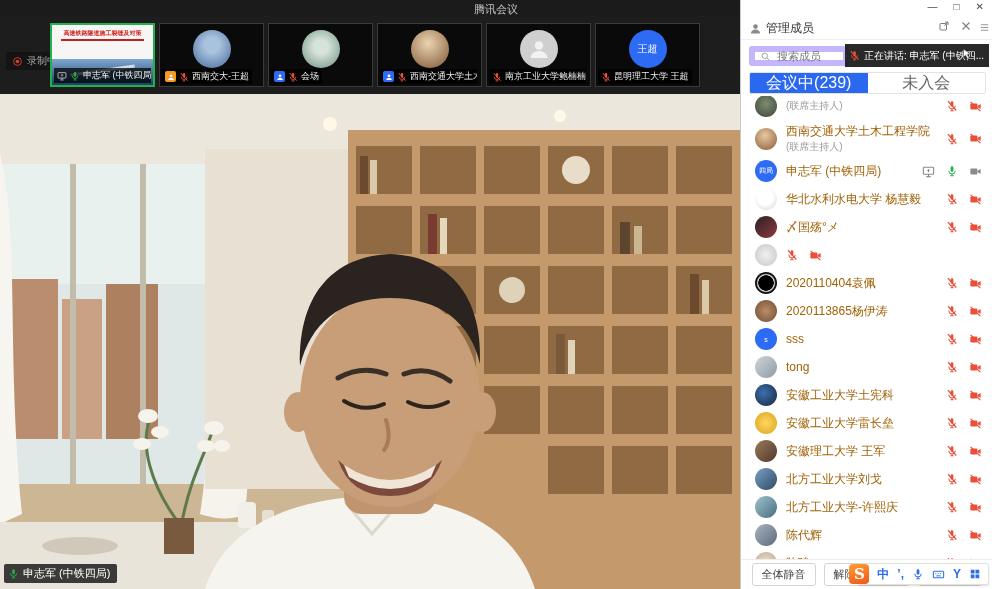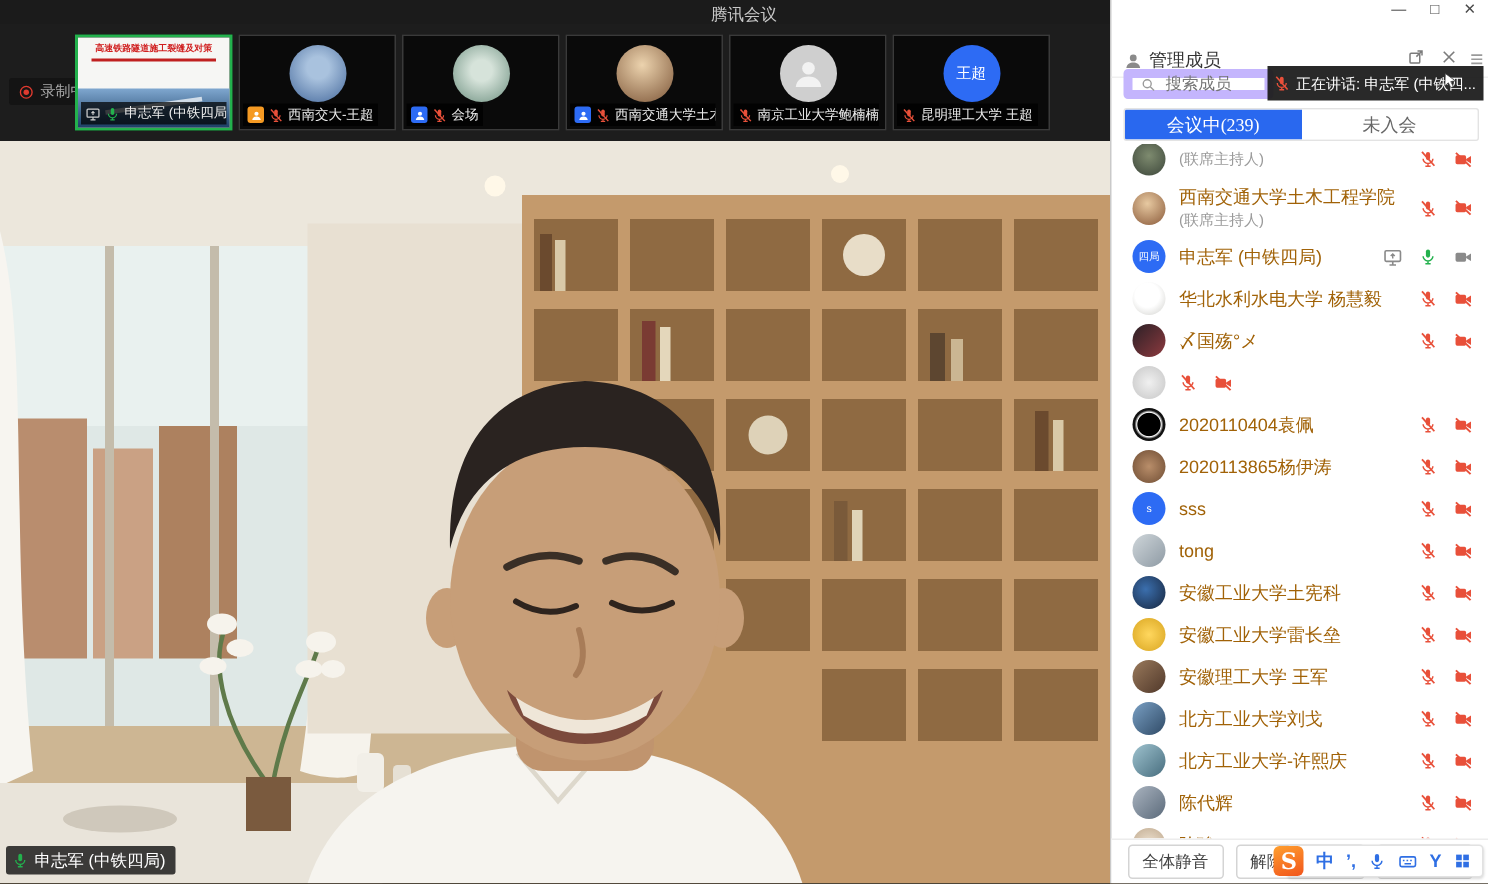--- a/index.html
+++ b/index.html
@@ -33,32 +33,32 @@
 
   
   .main{position:absolute;left:0;top:94px;width:740px;height:495px;background:#2a241e;overflow:hidden;}
   .main svg{display:block;}
   .speaker-pill{position:absolute;left:4px;bottom:6px;display:flex;align-items:center;gap:4px;background:rgba(10,10,10,.78);color:#fff;font-size:11px;padding:2px 7px 2px 4px;border-radius:2px;}
 
   
   .sidebar{position:absolute;left:740px;top:0;width:252px;height:589px;background:#fff;border-left:1px solid #c9c9c9;box-sizing:border-box;z-index:2;}
   .win-controls{position:absolute;right:8px;top:1px;display:flex;gap:16px;color:#4a4a4a;font-size:10px;line-height:12px;}
   .win-controls span{cursor:default;}
-  .sb-head{position:absolute;left:0;top:14px;width:100%;height:26px;border-bottom:1px solid #efefef;box-sizing:border-box;margin-top:12px;}
+  .sb-head{position:absolute;left:0;top:14px;width:100%;height:26px;border-bottom:1px solid #efefef;box-sizing:border-box;}
   .sb-title{position:absolute;left:8px;top:6px;display:flex;align-items:center;gap:4px;font-size:12px;color:#333;}
   .head-ics{position:absolute;right:20px;top:6px;display:flex;gap:10px;color:#7c7c7c;}
   .edge-menu{position:absolute;right:2px;top:8px;color:#9a9a9a;}
   .search{position:absolute;left:8px;top:46px;width:100px;height:20px;border:6px solid #c4b5fd;border-radius:3px;display:flex;align-items:center;gap:4px;padding:0 5px;box-sizing:border-box;}
   .search input{border:0;outline:0;width:70px;font-size:11px;color:#555;background:transparent;font-family:inherit;}
   .search .ic{color:#9a9a9a;}
   .tooltip{position:absolute;left:104px;top:44px;width:144px;height:23px;background:rgba(28,28,28,.94);color:#fff;display:flex;align-items:center;gap:4px;font-size:10px;padding:0 4px;box-sizing:border-box;white-space:nowrap;overflow:hidden;z-index:3;}
   .tooltip .ic{color:#e8503a;flex:none;}
   .tooltip .cursor{position:absolute;right:16px;top:4px;color:#fff;}
   .tabs{position:absolute;left:8px;top:72px;width:237px;height:22px;display:flex;border-radius:2px;overflow:hidden;border:1px solid #e3e3e3;box-sizing:border-box;}
-  .tab{flex:1;display:flex;align-items:center;justify-content:center;font-size:12px;color:#666;background:#fff;cursor:default;font-family:Liberation Serif, serif;}
+  .tab{flex:1;display:flex;align-items:center;justify-content:center;font-size:16px;color:#666;background:#fff;cursor:default;}
   .tab.active{background:#2968ef;color:#fff;}
 
   .plist{position:absolute;left:0;top:96px;width:100%;bottom:30px;overflow:hidden;}
   .p-row{display:flex;align-items:center;padding:3px 8px 3px 14px;min-height:22px;}
   .pav{width:22px;height:22px;border-radius:50%;margin-right:9px;flex:none;display:flex;align-items:center;justify-content:center;color:#fff;font-size:7px;}
   .pinfo{flex:1;min-width:0;}
   .pname{font-size:12px;color:#a16207;white-space:nowrap;overflow:hidden;text-overflow:ellipsis;}
   .pname:empty{display:none;}
   .psub{font-size:10px;color:#9b9b9b;}
   .psub:empty{display:none;}

